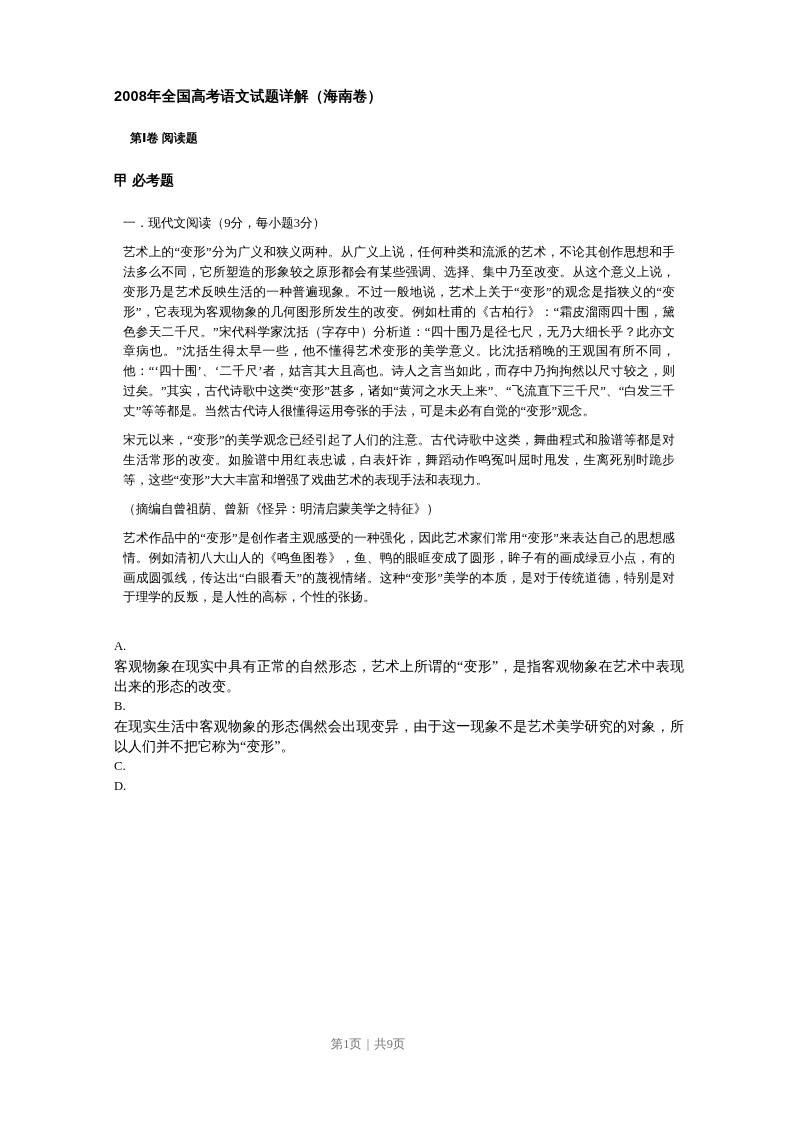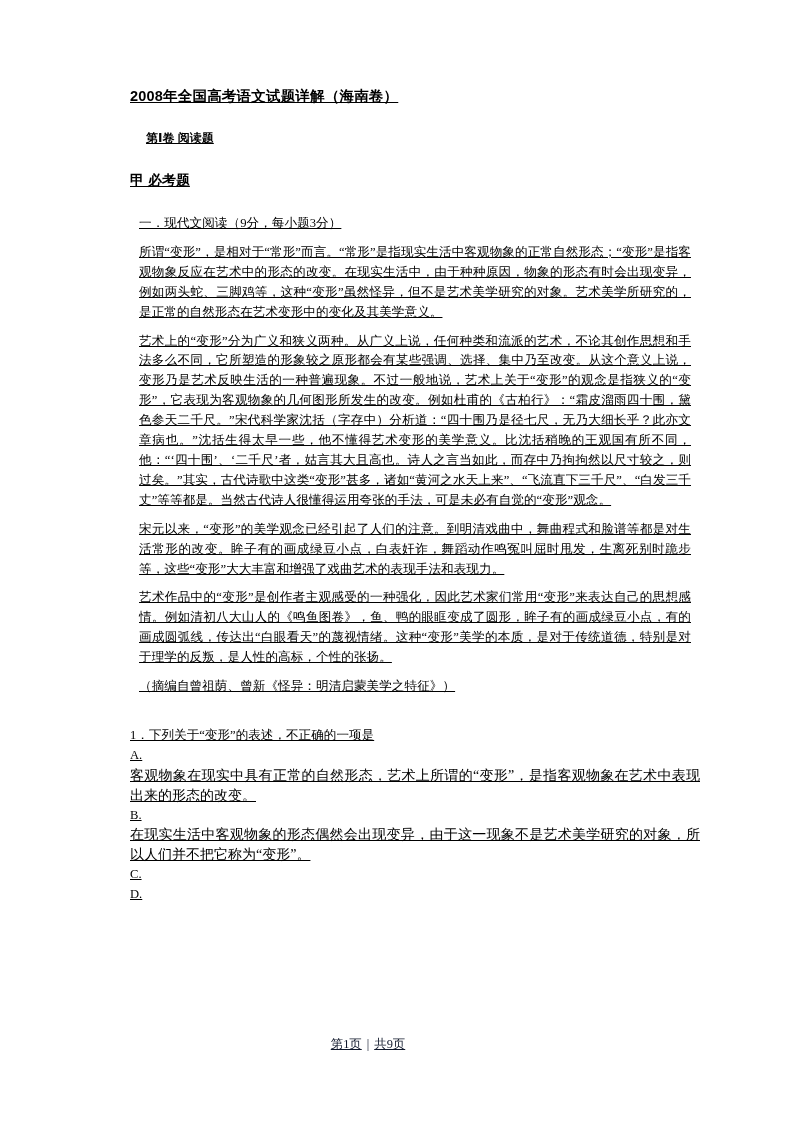--- a/index.html
+++ b/index.html
@@ -16,24 +16,23 @@
     position: relative;
     width: 793px;
     height: 1122px;
     background: #ffffff;
     margin: 0 auto;
     overflow: hidden;
     box-sizing: border-box;
   }
   .content {
     position: absolute;
-    left: 130px;
+    left: 114px;
     top: 86px;
     width: 570px;
-    text-decoration: underline;
   }
 
   
   .doc-title {
     font-family: "Liberation Sans", "DejaVu Sans", sans-serif;
     font-weight: bold;
     font-size: 14.5px;
     line-height: 20px;
     letter-spacing: 0.2px;
     margin: 0 0 22px 0;
@@ -87,51 +86,48 @@
 
   
   .footer {
     position: absolute;
     left: 0;
     top: 1036px;
     width: 736px;
     text-align: center;
     font-size: 12.4px;
     line-height: 16px;
-    color: #0f172a;
-    text-decoration: underline;
+    color: #737373;
   }
   .footer .sep { margin: 0 5px; }
 </style>
 </head>
 <body>
 
 <div class="page">
 
   <div class="content">
 
     <h1 class="doc-title">2008年全国高考语文试题详解（海南卷）</h1>
 
     <h2 class="heading-2">第Ⅰ卷 阅读题</h2>
 
     <h3 class="heading-3">甲 必考题</h3>
 
     <p class="para">一．现代文阅读（9分，每小题3分）</p>
 
 
-    <p class="para">所谓“变形”，是相对于“常形”而言。“常形”是指现实生活中客观物象的正常自然形态；“变形”是指客观物象反应在艺术中的形态的改变。在现实生活中，由于种种原因，物象的形态有时会出现变异，例如两头蛇、三脚鸡等，这种“变形”虽然怪异，但不是艺术美学研究的对象。艺术美学所研究的，是正常的自然形态在艺术变形中的变化及其美学意义。</p>
     <p class="para">艺术上的“变形”分为广义和狭义两种。从广义上说，任何种类和流派的艺术，不论其创作思想和手法多么不同，它所塑造的形象较之原形都会有某些强调、选择、集中乃至改变。从这个意义上说，变形乃是艺术反映生活的一种普遍现象。不过一般地说，艺术上关于“变形”的观念是指狭义的“变形”，它表现为客观物象的几何图形所发生的改变。例如杜甫的《古柏行》：“霜皮溜雨四十围，黛色参天二千尺。”宋代科学家沈括（字存中）分析道：“四十围乃是径七尺，无乃大细长乎？此亦文章病也。”沈括生得太早一些，他不懂得艺术变形的美学意义。比沈括稍晚的王观国有所不同，他：“‘四十围’、‘二千尺’者，姑言其大且高也。诗人之言当如此，而存中乃拘拘然以尺寸较之，则过矣。”其实，古代诗歌中这类“变形”甚多，诸如“黄河之水天上来”、“飞流直下三千尺”、“白发三千丈”等等都是。当然古代诗人很懂得运用夸张的手法，可是未必有自觉的“变形”观念。</p>
-    <p class="para">宋元以来，“变形”的美学观念已经引起了人们的注意。到明清戏曲中，舞曲程式和脸谱等都是对生活常形的改变。眸子有的画成绿豆小点，白表奸诈，舞蹈动作鸣冤叫屈时甩发，生离死别时跪步等，这些“变形”大大丰富和增强了戏曲艺术的表现手法和表现力。</p>
+    <p class="para">宋元以来，“变形”的美学观念已经引起了人们的注意。古代诗歌中这类，舞曲程式和脸谱等都是对生活常形的改变。如脸谱中用红表忠诚，白表奸诈，舞蹈动作鸣冤叫屈时甩发，生离死别时跪步等，这些“变形”大大丰富和增强了戏曲艺术的表现手法和表现力。</p>
+    <p class="para">（摘编自曾祖荫、曾新《怪异：明清启蒙美学之特征》）</p>
+
     <p class="para">艺术作品中的“变形”是创作者主观感受的一种强化，因此艺术家们常用“变形”来表达自己的思想感情。例如清初八大山人的《鸣鱼图卷》，鱼、鸭的眼眶变成了圆形，眸子有的画成绿豆小点，有的画成圆弧线，传达出“白眼看天”的蔑视情绪。这种“变形”美学的本质，是对于传统道德，特别是对于理学的反叛，是人性的高标，个性的张扬。</p>
-
-    <p class="para">（摘编自曾祖荫、曾新《怪异：明清启蒙美学之特征》）</p>
 
     <div class="spacer-md"></div>
 
-    <p class="q-stem">1．下列关于“变形”的表述，不正确的一项是</p>
 
     <p class="opt-letter">A.</p>
     <p class="opt-text">客观物象在现实中具有正常的自然形态，艺术上所谓的“变形”，是指客观物象在艺术中表现出来的形态的改变。</p>
 
     <p class="opt-letter">B.</p>
     <p class="opt-text">在现实生活中客观物象的形态偶然会出现变异，由于这一现象不是艺术美学研究的对象，所以人们并不把它称为“变形”。</p>
 
     <p class="opt-letter">C.</p>
 
     <p class="opt-letter">D.</p>

